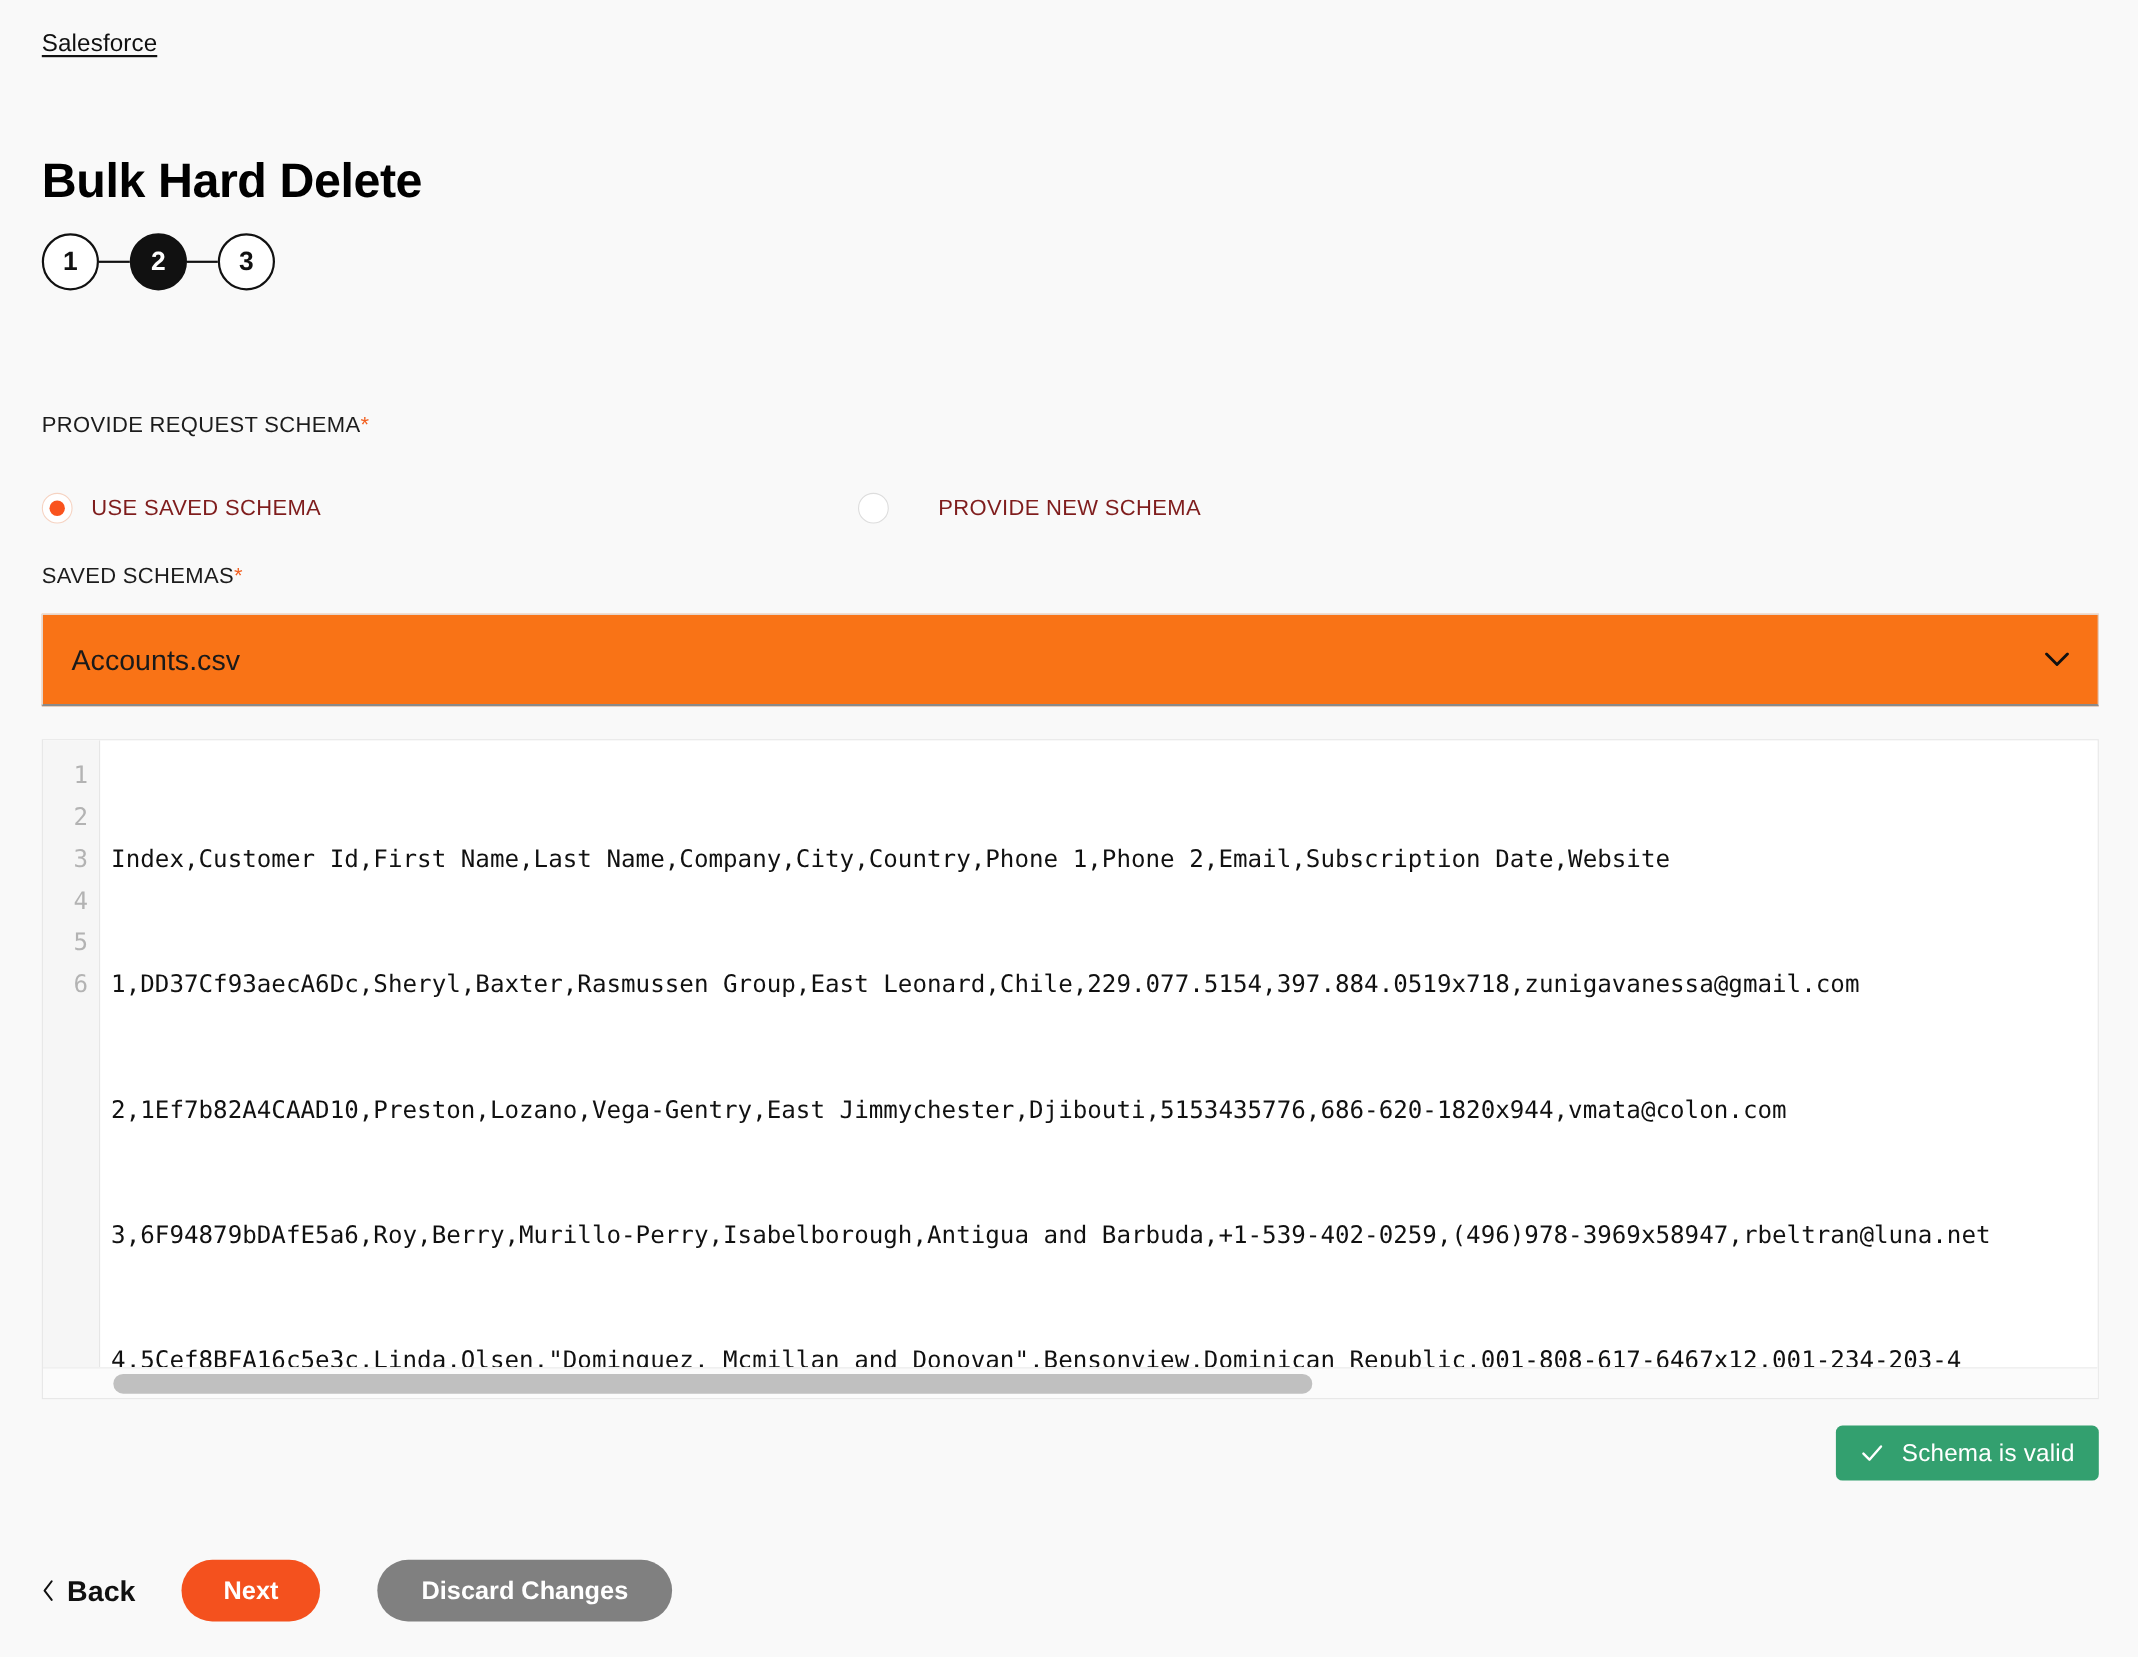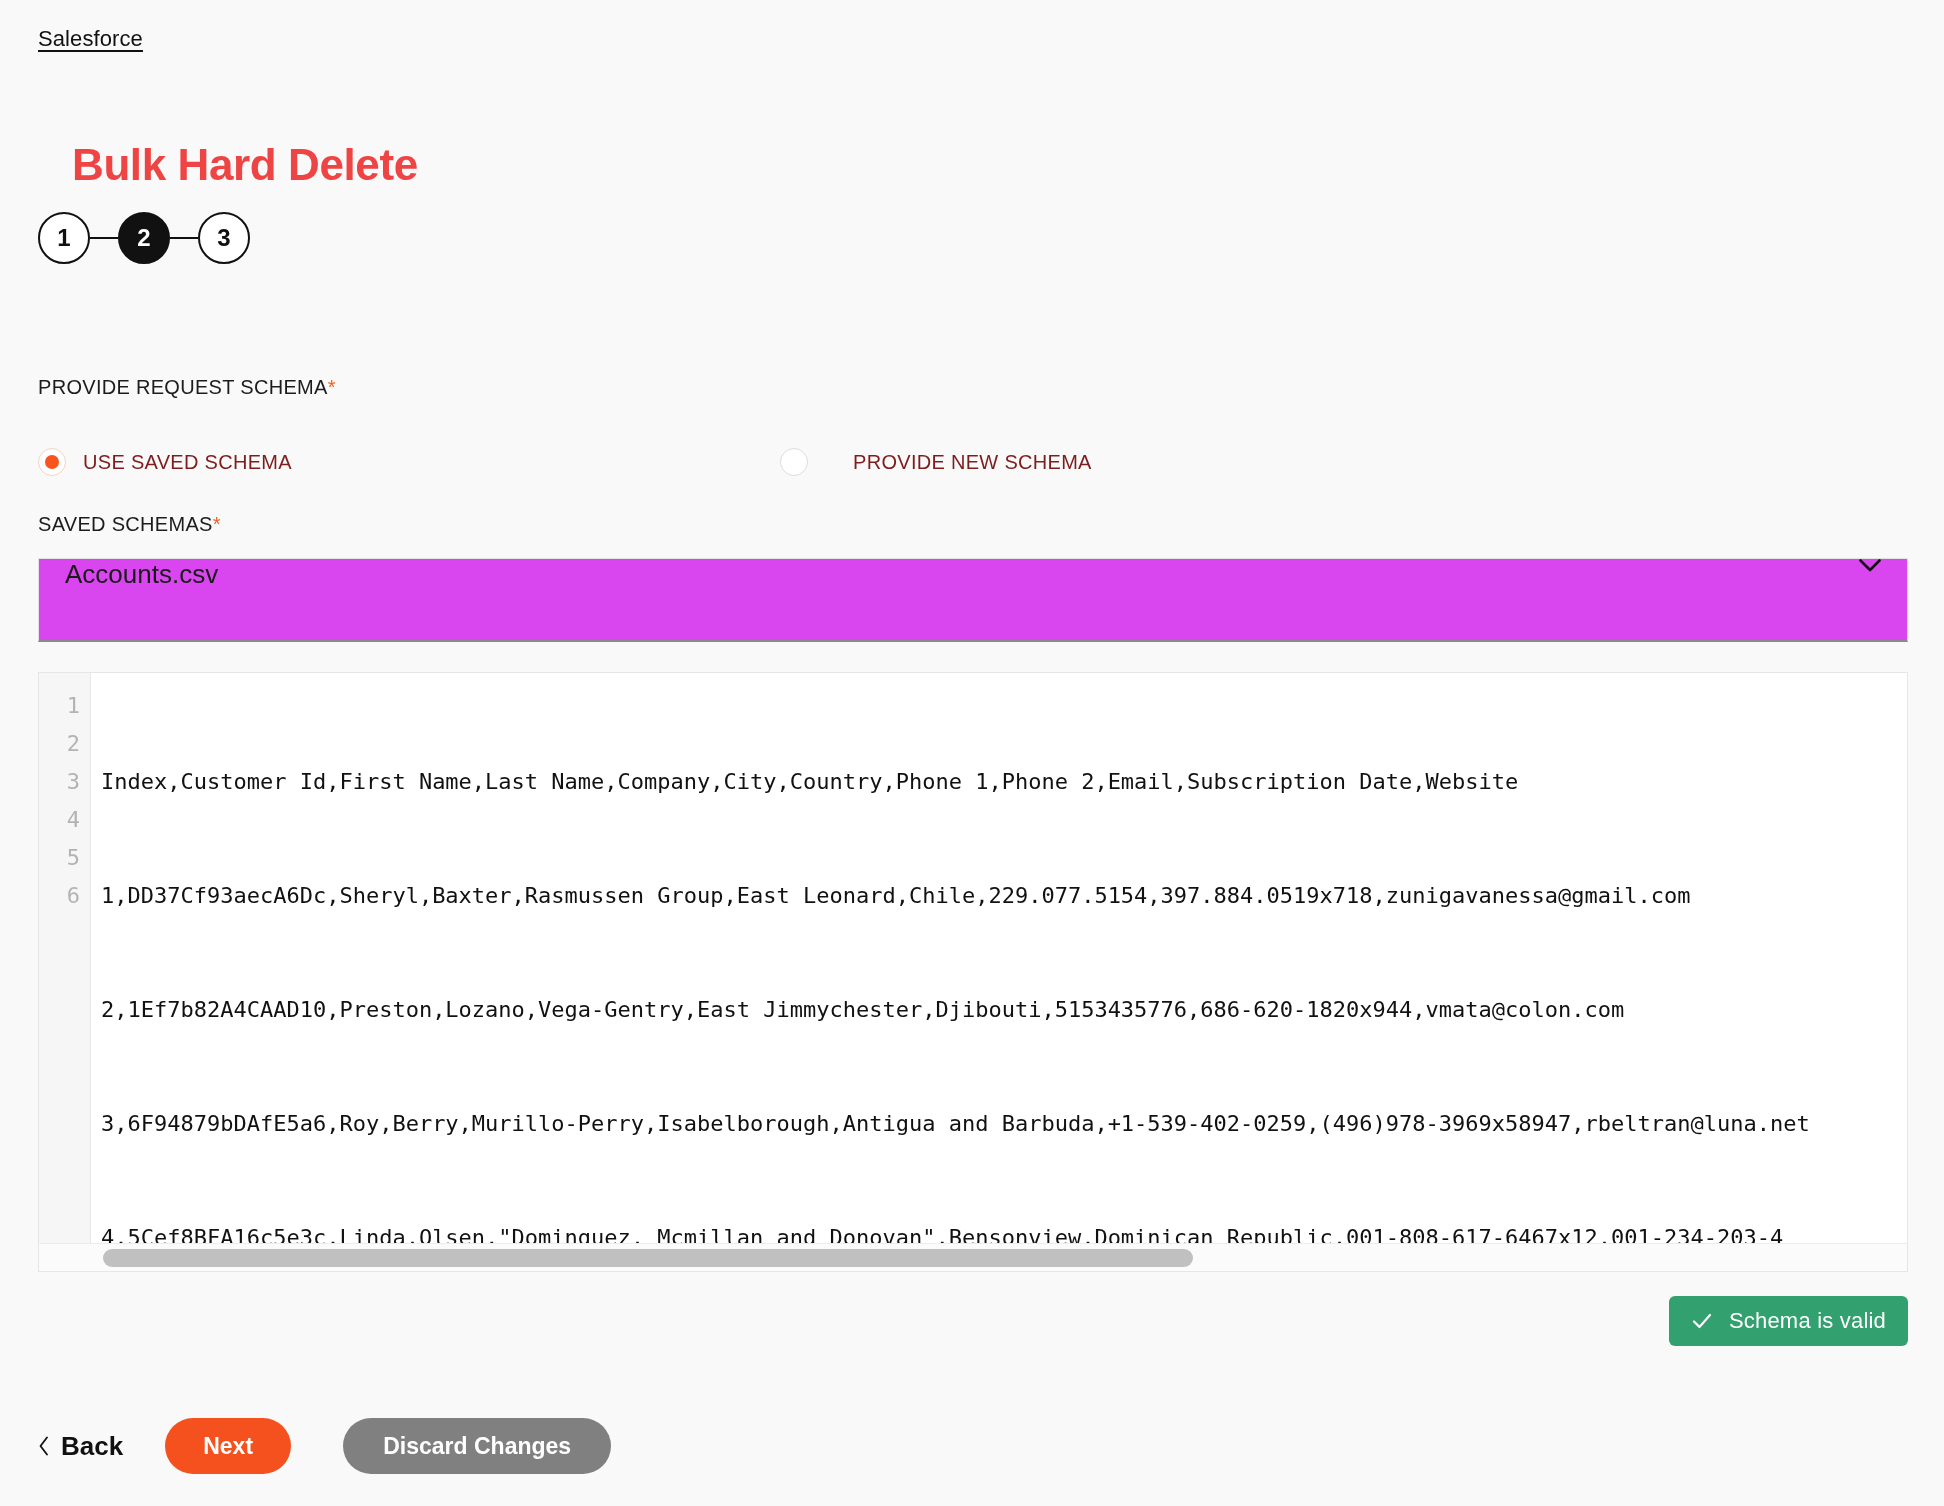--- a/index.html
+++ b/index.html
@@ -31,22 +31,21 @@
   }
 
   
   .page-title {
     position: absolute;
     left: 38px; top: 110px;
     font-size: 44px;
     line-height: 52px;
     font-weight: 700;
     letter-spacing: -0.4px;
-    color: #ef4444;
-    margin-left: 34px;
+    color: #000000;
   }
 
   
   .stepper {
     position: absolute;
     left: 38px; top: 212px;
     display: flex;
     align-items: center;
   }
   .step {
@@ -123,24 +122,25 @@
     letter-spacing: 0.3px;
     color: #7f1d1d;
     white-space: nowrap;
   }
 
   
   .select-wrap {
     position: absolute;
     left: 38px; top: 558px;
     width: 1870px; height: 84px;
-    background: #d946ef;
+    background: #f97316;
     border: 1px solid #e2e2e2;
     border-bottom: 2px solid #8a8a8a;
     display: flex;
+    align-items: center;
     padding: 0 26px;
     cursor: pointer;
   }
   .select-value {
     font-size: 26px;
     color: #1a1a1a;
     flex: 1 1 auto;
     line-height: 30px;
   }
   .chev {

